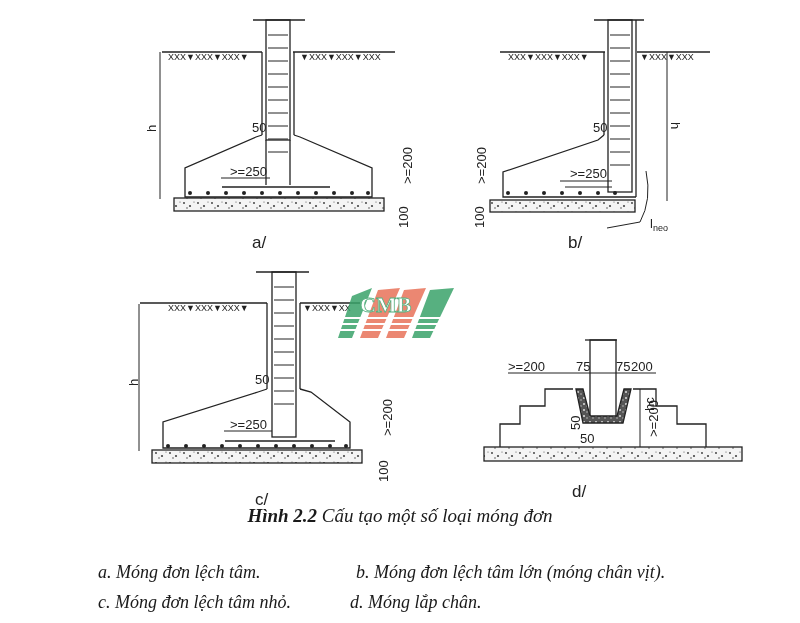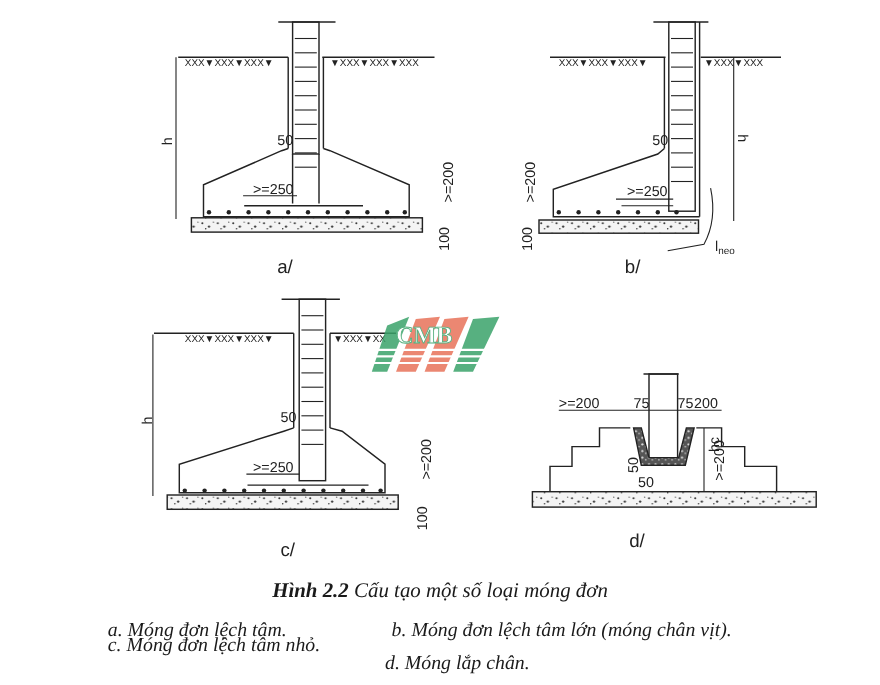--- a/index.html
+++ b/index.html
@@ -1,20 +1,20 @@
 <!DOCTYPE html>
 <html><head>
 <meta charset="utf-8">
 <style>
   html, body { margin:0; padding:0; background:#ffffff; }
   body { width:800px; height:623px; position:relative; overflow:hidden; font-family:"Liberation Serif", serif; }
   svg.fig { position:absolute; left:0; top:0; }
   .lbl { font-family:"Liberation Sans", sans-serif; font-size:13px; fill:#222; }
   .sub { font-family:"Liberation Sans", sans-serif; font-size:17px; fill:#222; }
-  .caption { position:absolute; left:0; width:800px; top:527px; text-align:center; font-size:19px; color:#1a1a1a; font-style:italic; }
+  .caption { position:absolute; left:0; width:800px; top:505px; text-align:center; font-size:19px; color:#1a1a1a; font-style:italic; }
   .caption b { font-style:italic; }
   .legend { position:absolute; left:98px; font-size:18px; font-style:italic; color:#1a1a1a; }
   .legend span { position:absolute; white-space:nowrap; }
 </style>
 </head>
 <body>
 
 <svg class="fig" width="800" height="623" viewBox="0 0 800 623">
   <defs>
     <pattern id="concrete" width="14" height="10" patternUnits="userSpaceOnUse">
@@ -208,15 +208,15 @@
 </svg>
 
 <div class="caption">
   <b>Hình 2.2</b>
   <span>Cấu tạo một số loại móng đơn</span>
 </div>
 
 <div class="legend">
   <span style="left:0;top:562px;"><span style="position:static">a</span>. <span style="position:static">Móng đơn lệch tâm.</span></span>
   <span style="left:258px;top:562px;"><span style="position:static">b</span>. <span style="position:static">Móng đơn lệch tâm lớn (móng chân vịt).</span></span>
-  <span style="left:0;top:576px;"><span style="position:static">c</span>. <span style="position:static">Móng đơn lệch tâm nhỏ.</span></span>
+  <span style="left:0;top:592px;"><span style="position:static">c</span>. <span style="position:static">Móng đơn lệch tâm nhỏ.</span></span>
   <span style="left:252px;top:592px;"><span style="position:static">d</span>. <span style="position:static">Móng lắp chân.</span></span>
 </div>
 
 </body></html>

